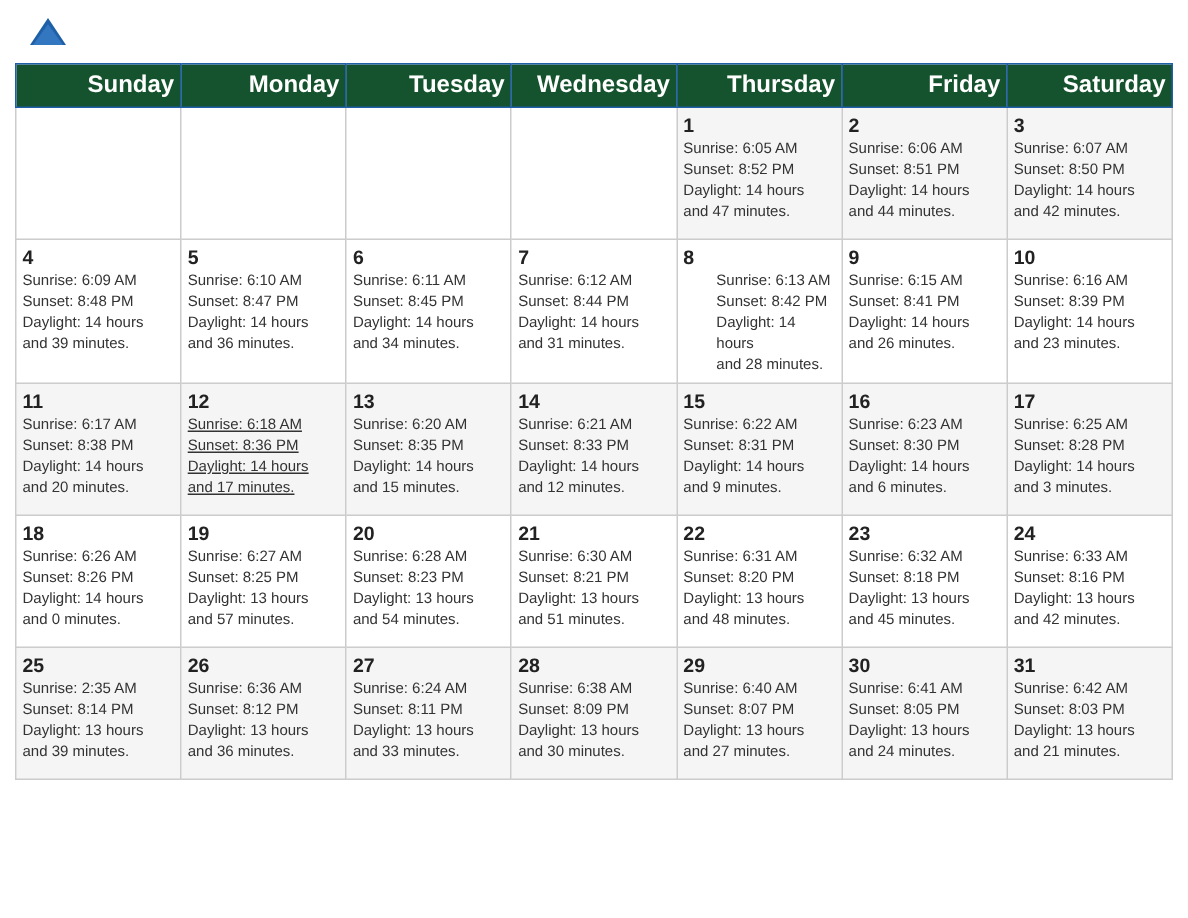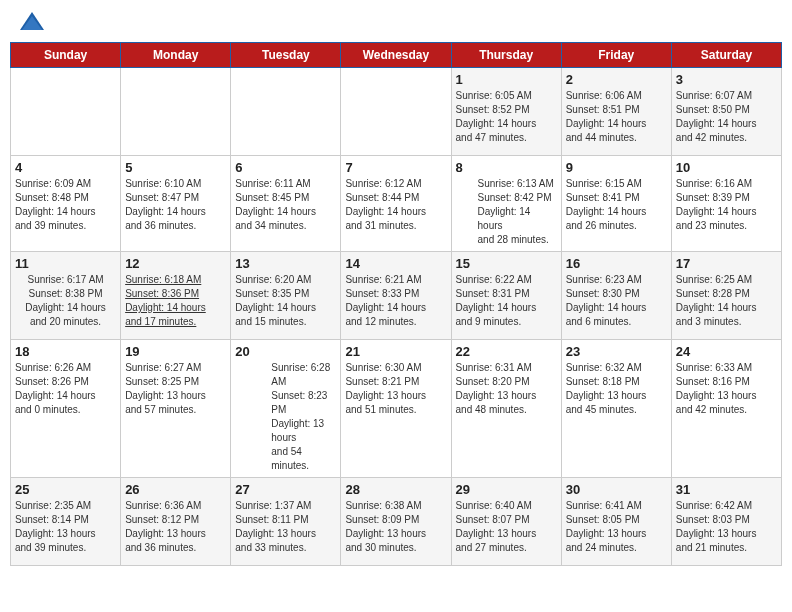--- a/index.html
+++ b/index.html
@@ -49,26 +49,26 @@
     .location {
       font-size: 15px;
       color: #555;
     }
     table {
       width: 100%;
       border-collapse: collapse;
       table-layout: fixed;
     }
     thead tr th {
-      background-color: #b91c1c;
+      background-color: #14532d;
       color: #fff;
-      font-size: 12px;
+      font-size: 16px;
       font-weight: bold;
       padding: 5px 4px;
-      text-align: center;
+      text-align: right;
       border: 1px solid #1e5fa8;
     }
     tbody tr td {
       border: 1px solid #ccc;
       vertical-align: top;
       padding: 4px 4px 4px 4px;
       font-size: 10px;
       color: #222;
       min-height: 80px;
       height: 88px;
@@ -198,21 +198,21 @@
           <span class="day-number">10</span>
           <div class="day-info" style="white-space: pre-line;">Sunrise: 6:16 AM
 Sunset: 8:39 PM
 Daylight: 14 hours
 and 23 minutes.</div>
         </td>
       </tr>
       <tr>
         <td>
           <span class="day-number">11</span>
-          <div class="day-info" style="white-space: pre-line; text-align: center;">Sunrise: 6:17 AM
+          <div class="day-info" style="white-space: pre-line;">Sunrise: 6:17 AM
 Sunset: 8:38 PM
 Daylight: 14 hours
 and 20 minutes.</div>
         </td>
         <td>
           <span class="day-number">12</span>
           <div class="day-info" style="white-space: pre-line; text-decoration: underline;">Sunrise: 6:18 AM
 Sunset: 8:36 PM
 Daylight: 14 hours
 and 17 minutes.</div>
@@ -263,21 +263,21 @@
         </td>
         <td>
           <span class="day-number">19</span>
           <div class="day-info" style="white-space: pre-line;">Sunrise: 6:27 AM
 Sunset: 8:25 PM
 Daylight: 13 hours
 and 57 minutes.</div>
         </td>
         <td>
           <span class="day-number">20</span>
-          <div class="day-info" style="white-space: pre-line; margin-left: 36px;">Sunrise: 6:28 AM
+          <div class="day-info" style="white-space: pre-line;">Sunrise: 6:28 AM
 Sunset: 8:23 PM
 Daylight: 13 hours
 and 54 minutes.</div>
         </td>
         <td>
           <span class="day-number">21</span>
           <div class="day-info" style="white-space: pre-line;">Sunrise: 6:30 AM
 Sunset: 8:21 PM
 Daylight: 13 hours
 and 51 minutes.</div>
@@ -314,21 +314,21 @@
         </td>
         <td>
           <span class="day-number">26</span>
           <div class="day-info" style="white-space: pre-line;">Sunrise: 6:36 AM
 Sunset: 8:12 PM
 Daylight: 13 hours
 and 36 minutes.</div>
         </td>
         <td>
           <span class="day-number">27</span>
-          <div class="day-info" style="white-space: pre-line;">Sunrise: 1:37 AM
+          <div class="day-info" style="white-space: pre-line;">Sunrise: 6:24 AM
 Sunset: 8:11 PM
 Daylight: 13 hours
 and 33 minutes.</div>
         </td>
         <td>
           <span class="day-number">28</span>
           <div class="day-info" style="white-space: pre-line;">Sunrise: 6:38 AM
 Sunset: 8:09 PM
 Daylight: 13 hours
 and 30 minutes.</div>

